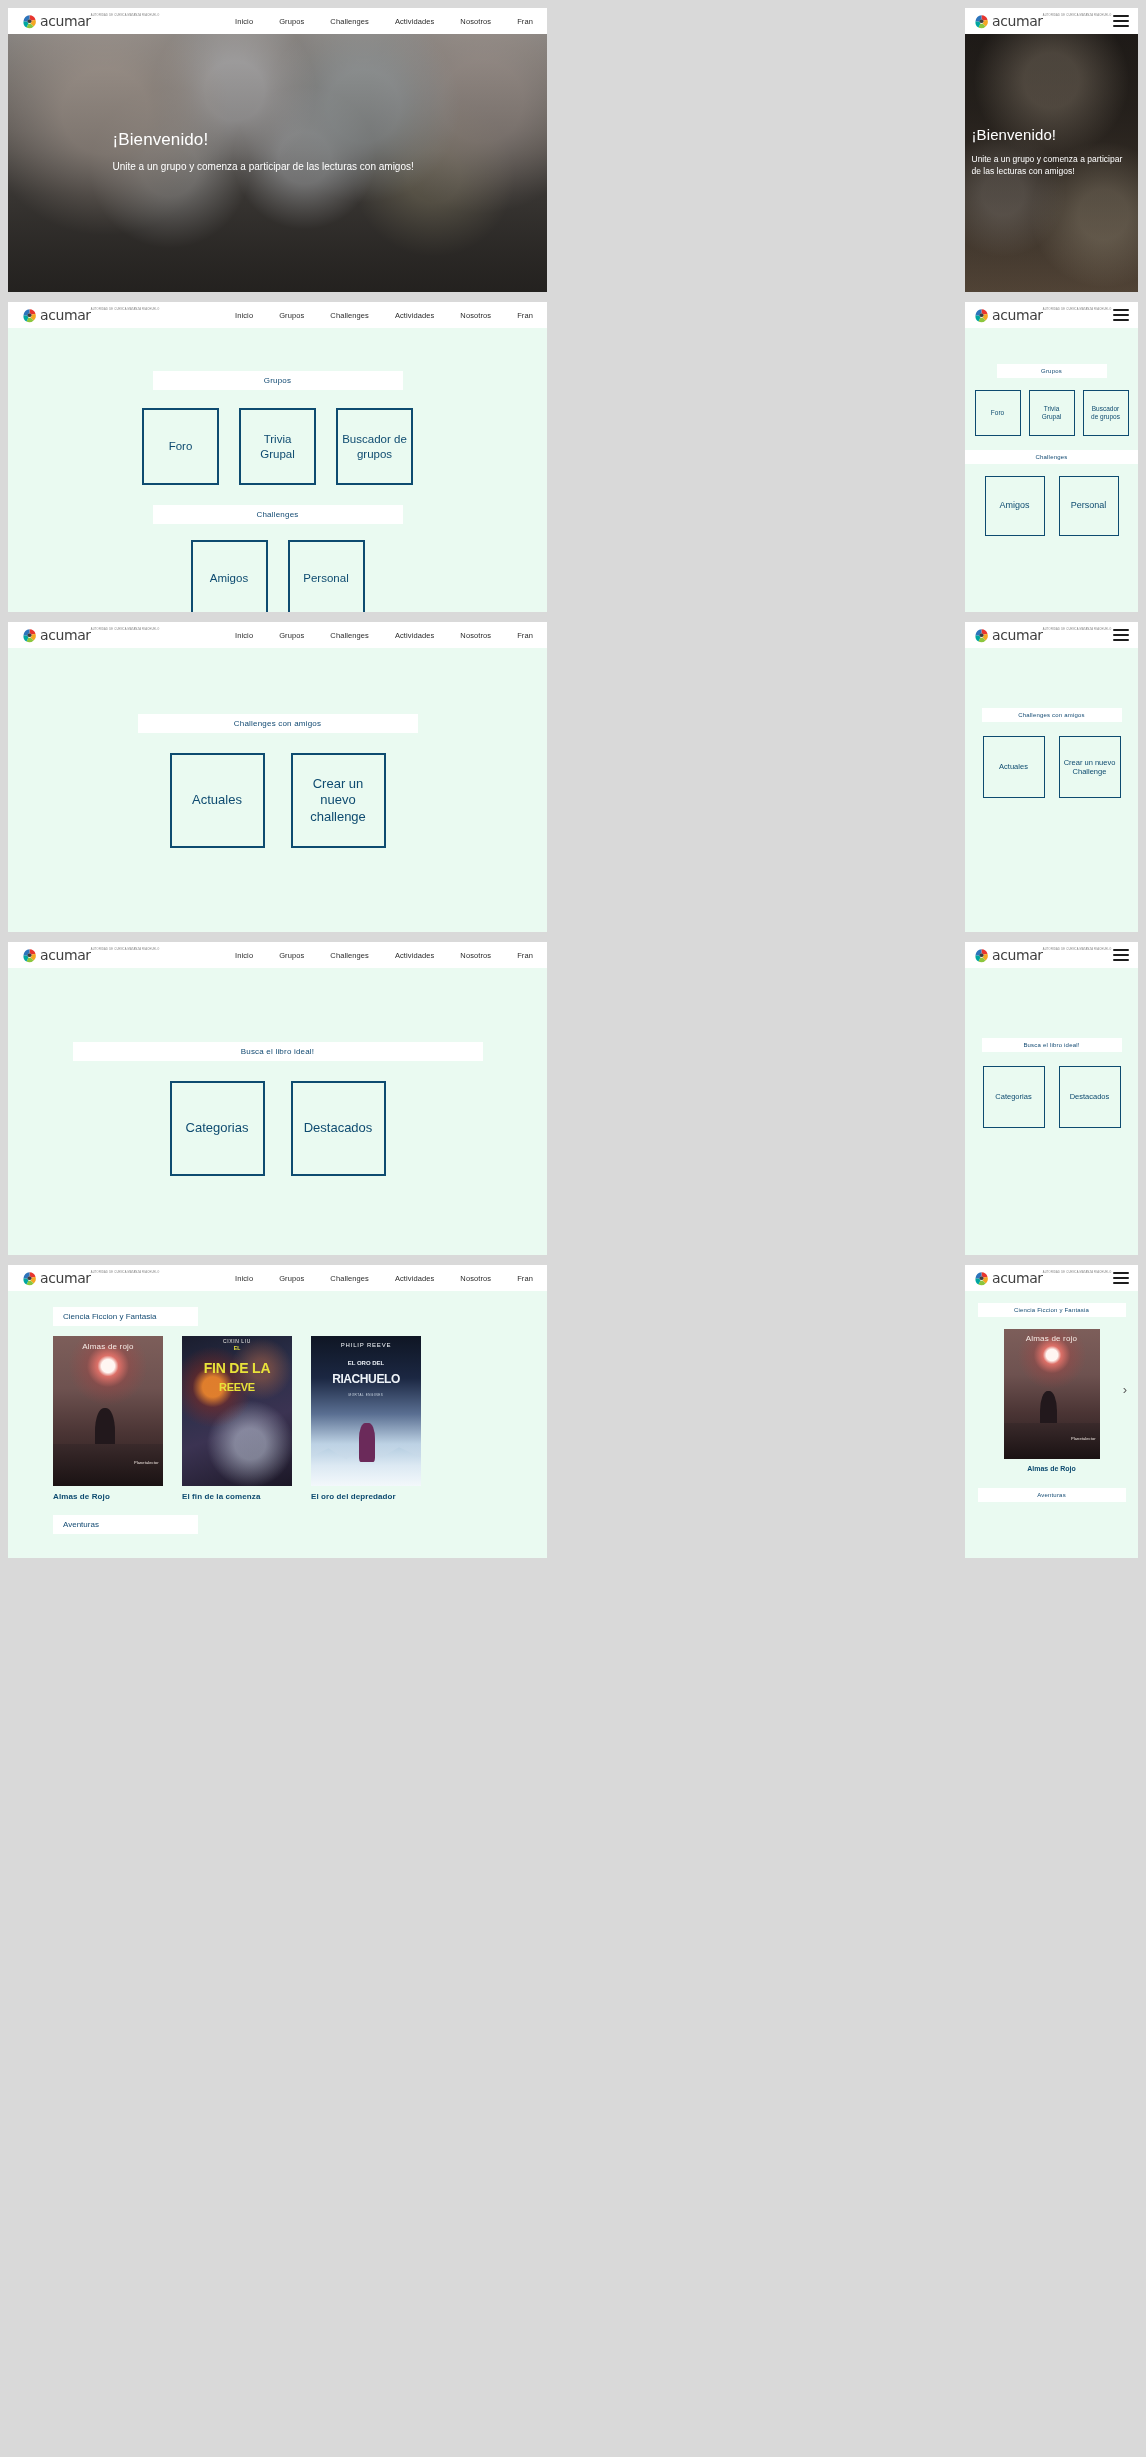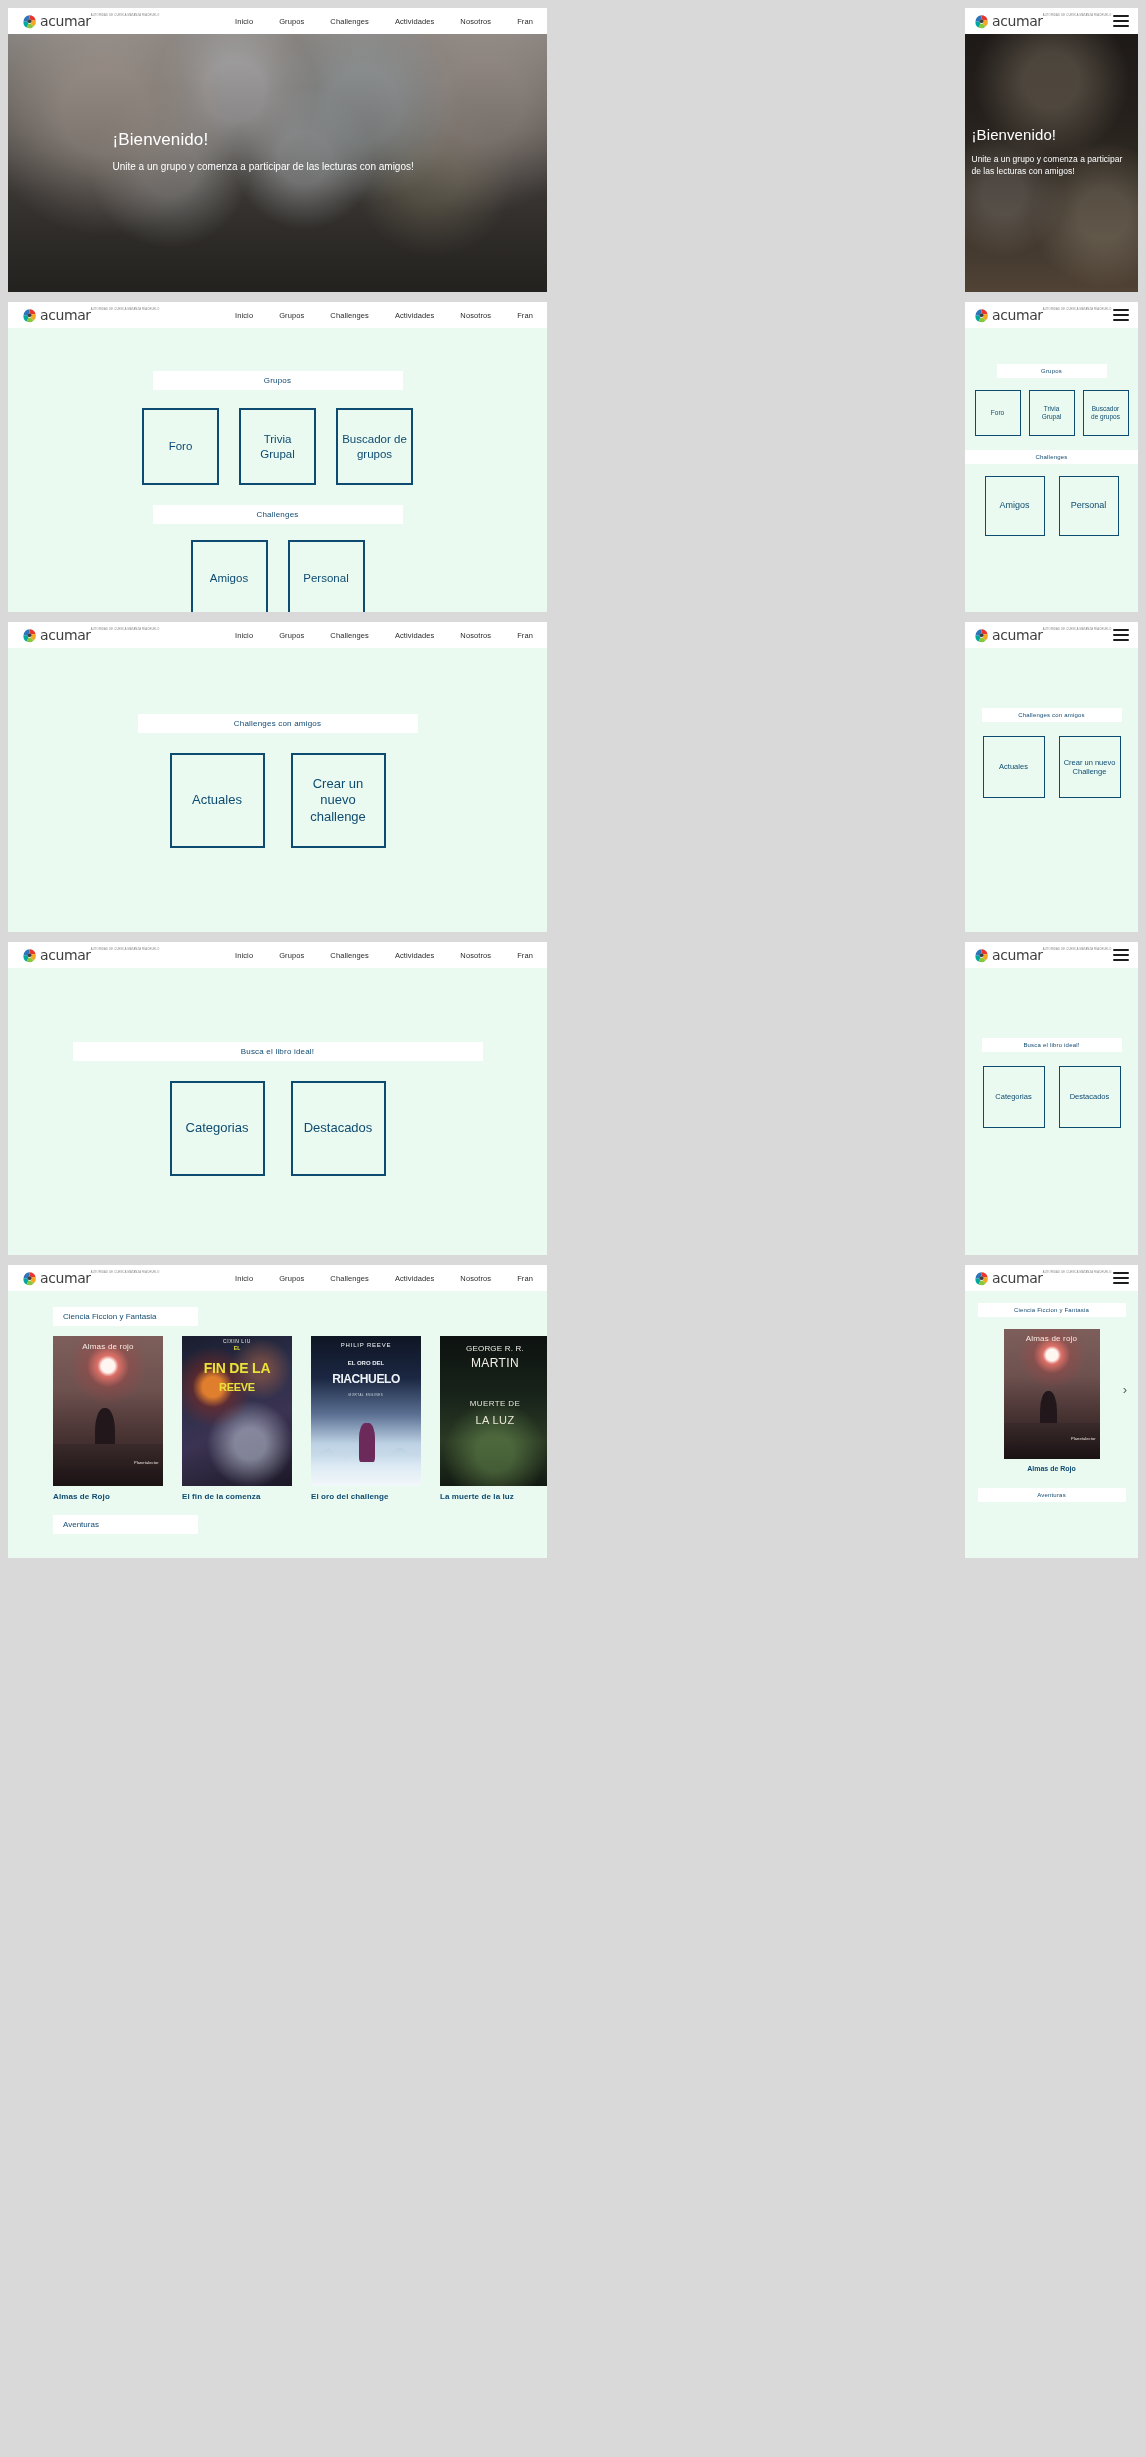--- a/index.html
+++ b/index.html
@@ -661,32 +661,23 @@
 
           <div class="book">
             <div class="book-cover cv-oro">
               <div class="cv-auth">PHILIP REEVE</div>
               <div class="cv-t1">EL ORO DEL</div>
               <div class="cv-t2">RIACHUELO</div>
               <div class="cv-sub">MORTAL ENGINES</div>
               <div class="cv-ice"></div>
               <div class="cv-fig"></div>
             </div>
-            <div class="book-title">El oro del challenge</div>
-          </div>
-
-          <div class="book">
-            <div class="book-cover cv-muerte">
-              <div class="cv-auth1">GEORGE R. R.</div>
-              <div class="cv-auth2">MARTIN</div>
-              <div class="cv-t1">MUERTE DE</div>
-              <div class="cv-t2">LA LUZ</div>
-            </div>
-            <div class="book-title">La muerte de la luz</div>
-          </div>
+            <div class="book-title">El oro del depredador</div>
+          </div>
+
         </div>
 
         <div style="padding:12px 0 0 45px;">
           <span class="label-left" style="min-width:145px;">Aventuras</span>
         </div>
       </div>
     </div>
 
     <div class="spacer-mid"></div>
 

